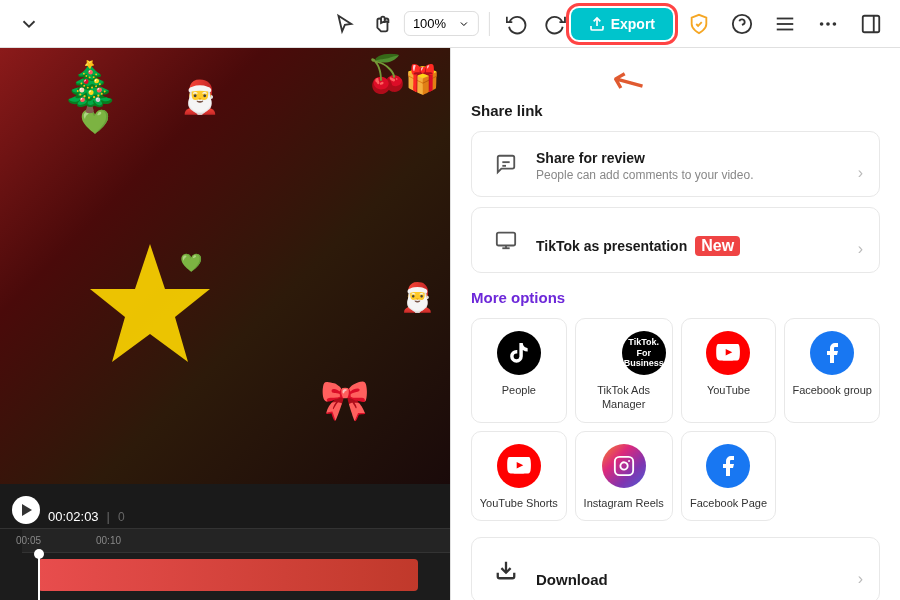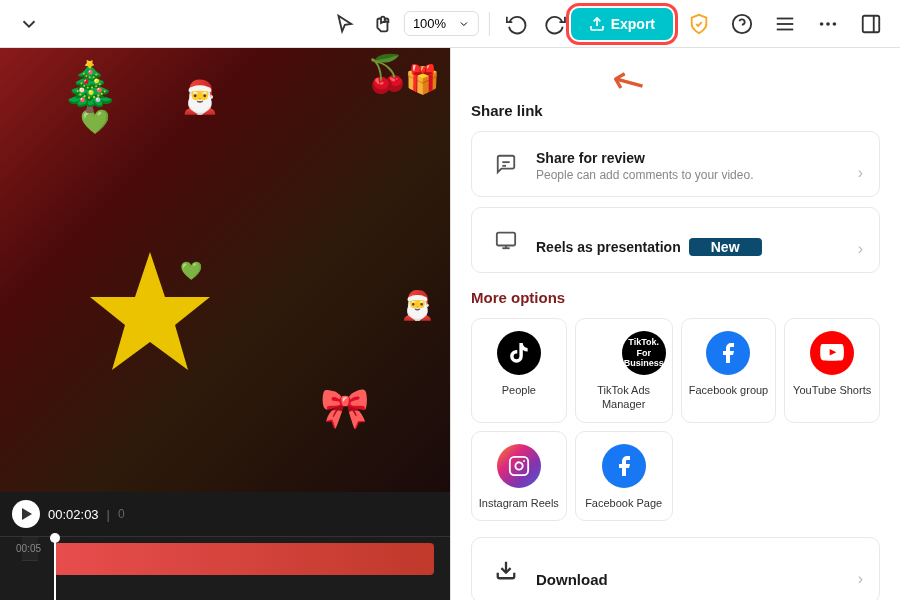--- a/index.html
+++ b/index.html
@@ -136,22 +136,22 @@
     }
     .green-heart {
       font-size: 20px;
       position: absolute;
     }
 
     .playback-bar {
       background: #1a1a1a;
       height: 44px;
       display: flex;
-      align-items: center;
-      padding: 12px 12px;
+      align-items: flex-end;
+      padding: 4px 12px;
       gap: 8px;
       color: #fff;
       font-size: 13px;
     }
     .play-btn-circle {
       width: 28px;
       height: 28px;
       background: #fff;
       border-radius: 50%;
       display: flex;
@@ -164,25 +164,25 @@
       height: 0;
       border-top: 6px solid transparent;
       border-bottom: 6px solid transparent;
       border-left: 10px solid #333;
       margin-left: 2px;
     }
 
     
     .timeline {
       background: #1c1c1c;
-      height: 64px;
+      height: 72px;
       border-top: 1px solid #333;
       position: relative;
       display: flex;
-      flex-direction: row;
+      flex-direction: column;
       padding-left: 22px;
     }
     .timeline-ruler {
       height: 24px;
       background: #242424;
       display: flex;
       align-items: center;
       padding: 0 8px;
       border-bottom: 1px solid #333;
     }
@@ -273,40 +273,40 @@
     .share-option-title {
       font-size: 14px;
       font-weight: 600;
       color: #1a1a1a;
       display: flex;
       align-items: center;
       gap: 8px;
       margin-bottom: 2px;
     }
     .new-badge {
-      background: #0c4a6e;
+      background: #ef4444;
       color: #fff;
-      font-size: 14px;
+      font-size: 16px;
       font-weight: 700;
-      padding: 1px 22px;
+      padding: 1px 6px;
       border-radius: 4px;
     }
     .share-option-desc {
       font-size: 12px;
       color: #888;
     }
     .chevron-right {
       color: #bbb;
       font-size: 16px;
     }
 
     .more-options-title {
       font-size: 15px;
       font-weight: 600;
-      color: #7f1d1d;
+      color: #6d28d9;
       margin: 6px 0 12px;
     }
 
     .social-grid {
       display: grid;
       grid-template-columns: repeat(4, 1fr);
       gap: 8px;
       margin-bottom: 12px;
     }
     .social-item {
@@ -543,21 +543,21 @@
       <div class="share-option">
         <div class="share-option-icon">
           <svg width="22" height="22" viewBox="0 0 24 24" fill="none" stroke="#555" stroke-width="2">
             <rect x="2" y="4" width="20" height="14" rx="2"></rect>
               <line x1="8" y1="21" x2="16" y2="21"></line>
               <line x1="12" y1="18" x2="12" y2="21"></line>
           </svg>
         </div>
         <div class="share-option-text">
           <div class="share-option-title">
-            <span>Reels as presentation</span>
+            <span>TikTok as presentation</span>
             <span class="new-badge">New</span>
           </div>
         </div>
         <span class="chevron-right">›</span>
       </div>
     </div>
 
     <div>
       <div class="more-options-title">More options</div>
 
@@ -572,20 +572,28 @@
           <span class="social-label">People</span>
         </div>
 
         <div class="social-item">
           <div class="social-icon icon-tiktok-ads" style="font-size:9px;font-weight:800;text-align:center;line-height:1.2;margin-left:40px;">
             <span style="color:#fff;font-size:9px;font-weight:700;text-align:center;">TikTok.<br>For<br>Business</span>
           </div>
           <span class="social-label">TikTok Ads Manager</span>
         </div>
 
+        <div class="social-item">
+          <div class="social-icon icon-youtube">
+            <svg width="24" height="18" viewBox="0 0 24 18" fill="white">
+              <path d="M23.5 2.8S23.2 1 22.5.3C21.6-.6 20.6-.6 20.2-.6 16.9-.8 12-.8 12-.8s-4.9 0-8.2.2c-.4 0-1.4 0-2.3.9C.8 1 .5 2.8.5 2.8S.2 4.9.2 7v1.9c0 2.1.3 4.2.3 4.2s.3 1.8 1 2.5c.9.9 2.1.9 2.6 1 1.9.2 8 .2 8 .2s4.9 0 8.2-.2c.4 0 1.4 0 2.3-.9.7-.7 1-2.5 1-2.5s.3-2.1.3-4.2V7c0-2.1-.4-4.2-.4-4.2zM9.7 11.5V5l6.6 3.3-6.6 3.2z"></path>
+            </svg>
+          </div>
+          <span class="social-label">YouTube</span>
+        </div>
 
         <div class="social-item">
           <div class="social-icon icon-facebook">
             <svg width="24" height="24" viewBox="0 0 24 24" fill="white">
               <path d="M18 2h-3a5 5 0 0 0-5 5v3H7v4h3v8h4v-8h3l1-4h-4V7a1 1 0 0 1 1-1h3z"></path>
             </svg>
           </div>
           <span class="social-label">Facebook group</span>
         </div>
 

